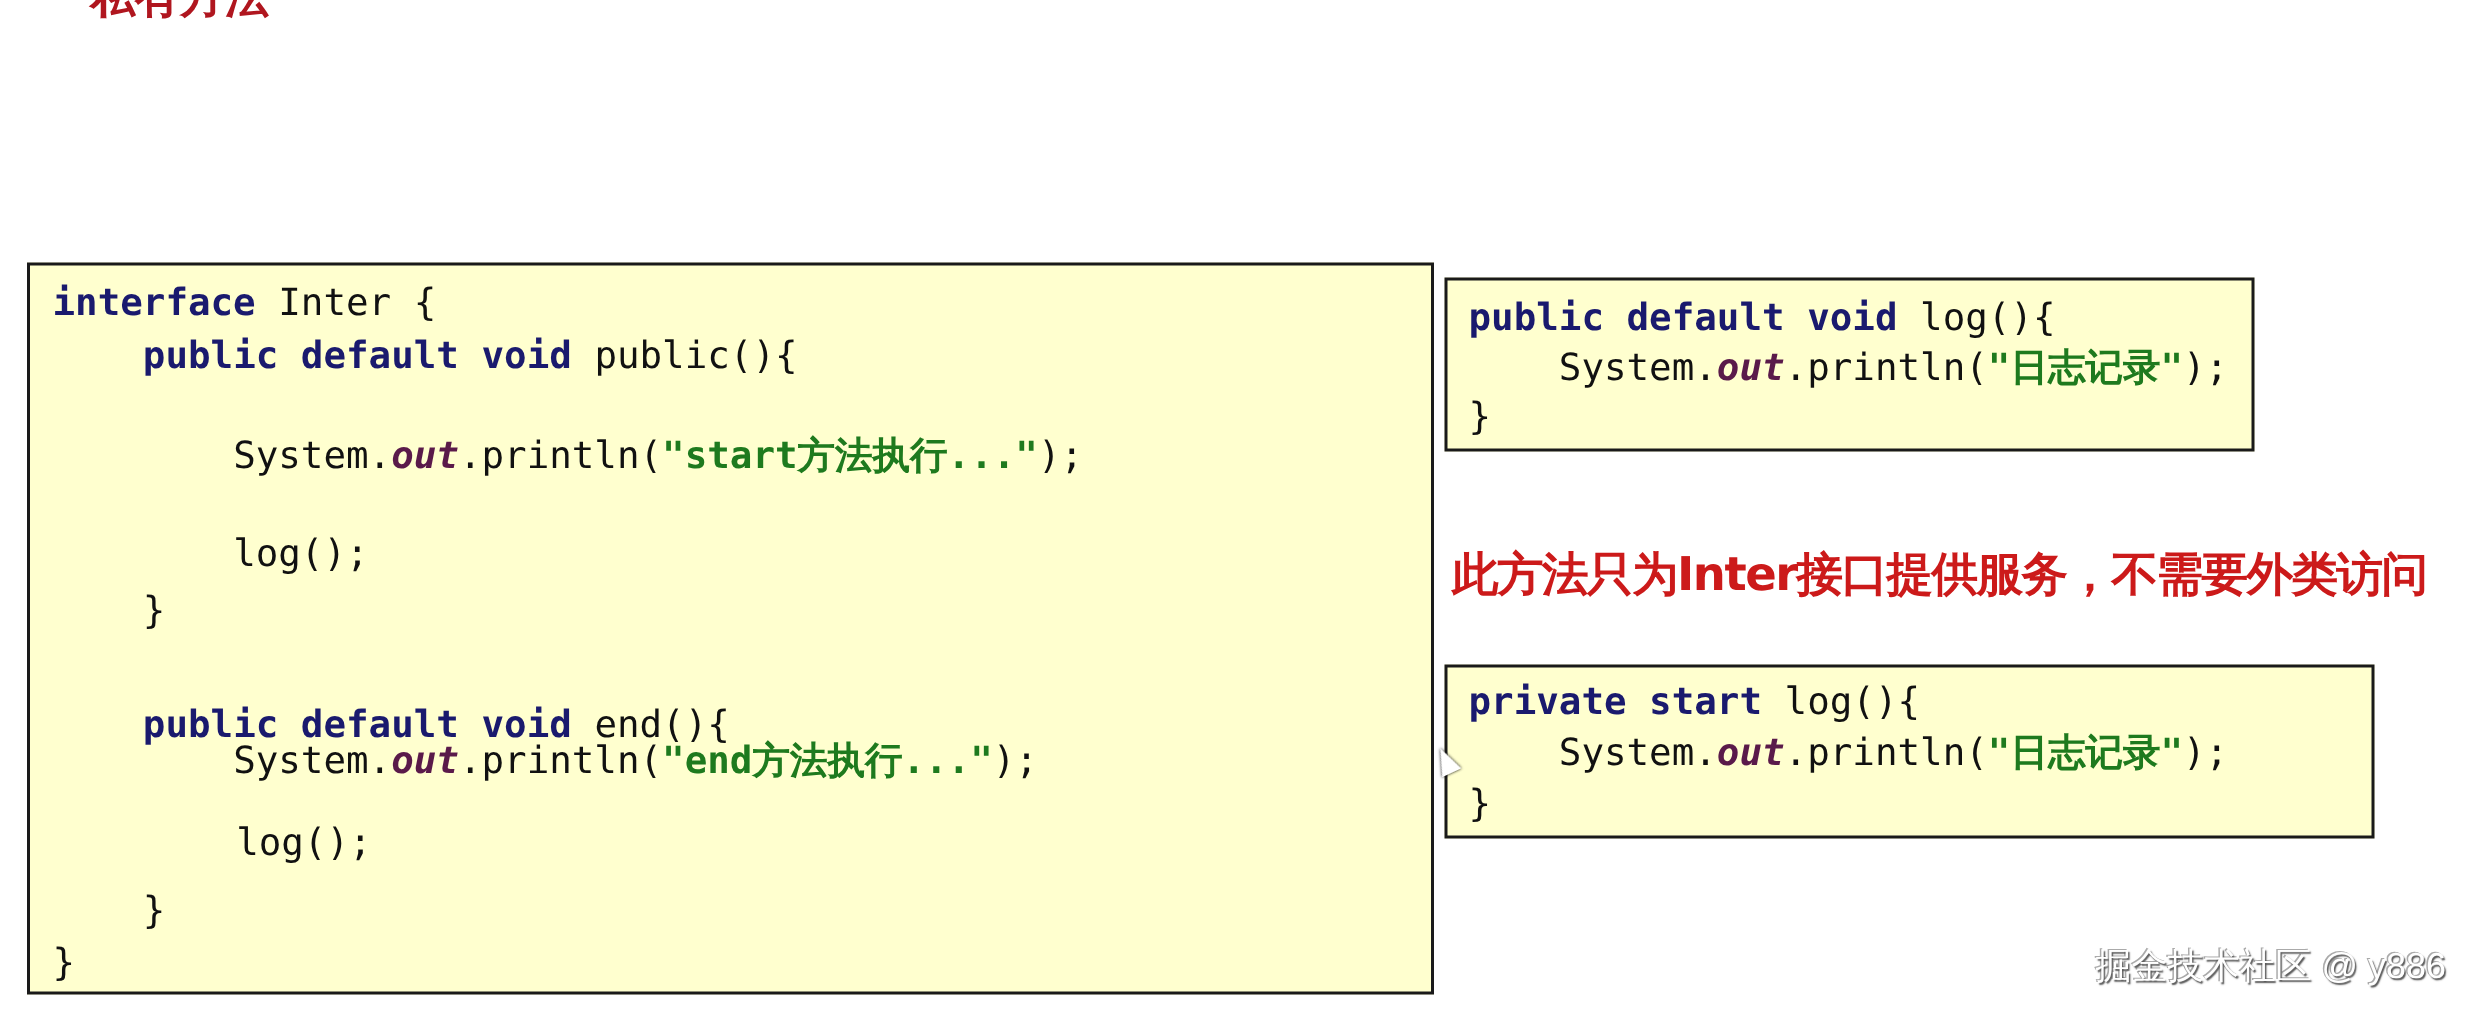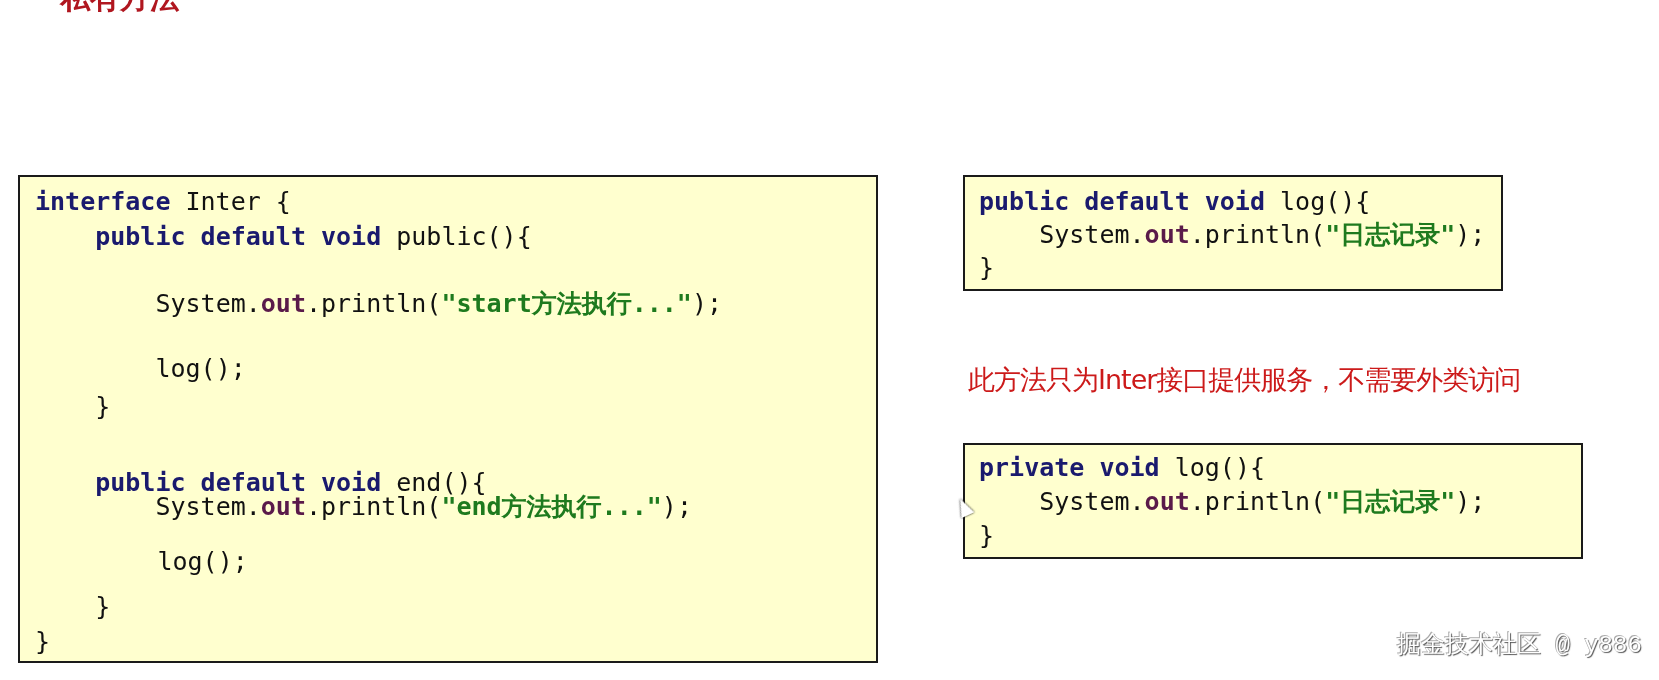--- a/index.html
+++ b/index.html
@@ -3,59 +3,59 @@
 <meta charset="utf-8">
 <style>
   html, body { margin:0; padding:0; }
   body { width:1659px; height:680px; background:#ffffff; position:relative; overflow:hidden;
          font-family:"DejaVu Sans Mono", "Liberation Mono", monospace; }
   .title { position:absolute; left:60px; top:-22px; font-family:"DejaVu Sans", sans-serif;
            font-weight:bold; font-size:30px; color:#b0161f; white-space:nowrap; }
   .box { position:absolute; background:#ffffcf; border:2px solid #1a1a1a; box-sizing:border-box; }
   .line { position:absolute; white-space:pre; font-size:25px; line-height:30px; color:#111; }
   .kw { color:#1a1a6e; font-weight:bold; }
-  .fld { color:#5a1a4a; font-weight:bold; }
+  .fld { color:#5a1a4a; font-weight:bold; font-style:italic; }
   .str { color:#1e7a1e; font-weight:bold; }
   .note { position:absolute; left:968px; top:362px; font-family:"DejaVu Sans", sans-serif;
-          font-weight:normal; font-size:27px; color:#cc1a1a; white-space:nowrap; letter-spacing:-1px; }
-  .wm { position:absolute; left:1397px; top:628px; font-family:Liberation Mono, monospace;
+          font-weight:bold; font-size:31px; color:#cc1a1a; white-space:nowrap; letter-spacing:-1px; }
+  .wm { position:absolute; left:1397px; top:628px; font-family:Liberation Sans, sans-serif;
         font-size:24px; color:#ffffff; white-space:nowrap;
         text-shadow: 1px 1px 1px #555, -1px -1px 0 #aaa; }
   .cursor { position:absolute; left:957px; top:498px; width:0; height:0;
             border-left:7px solid transparent; border-right:7px solid transparent;
             border-bottom:18px solid #ffffff; transform:rotate(-25deg);
             filter: drop-shadow(0 0 1px #000); }
 </style>
 </head>
 <body>
 
 <div class="title">私有方法</div>
 
-<div class="box" style="left:18px; top:175px; width:860px; height:488px;">
+<div class="box" style="left:18px; top:175px; width:938px; height:488px;">
   <div class="line" style="left:15px; top:10px;"><span class="kw">interface</span><span> Inter {</span></div>
   <div class="line" style="left:15px; top:45px;"><span>    </span><span class="kw">public default void</span><span> public(){</span></div>
   <div class="line" style="left:15px; top:112px;"><span>        </span><span>System.</span><span class="fld">out</span><span>.println(</span><span class="str">"start方法执行..."</span><span>);</span></div>
   <div class="line" style="left:15px; top:177px;"><span>        </span><span>log();</span></div>
   <div class="line" style="left:15px; top:215px;"><span>    </span><span>}</span></div>
   <div class="line" style="left:15px; top:280px;margin-top:11px;"><span>    </span><span class="kw">public default void</span><span> end(){</span></div>
   <div class="line" style="left:15px; top:315px;"><span>        </span><span>System.</span><span class="fld">out</span><span>.println(</span><span class="str">"end方法执行..."</span><span>);</span></div>
   <div class="line" style="left:17px; top:370px;"><span>        </span><span>log();</span></div>
   <div class="line" style="left:15px; top:415px;"><span>    </span><span>}</span></div>
   <div class="line" style="left:15px; top:450px;"><span></span><span>}</span></div>
 </div>
 
-<div class="box" style="left:963px; top:175px; width:540px; height:116px;">
+<div class="box" style="left:963px; top:185px; width:540px; height:116px;">
   <div class="line" style="left:14px; top:10px;"><span class="kw">public default void</span><span> log(){</span></div>
   <div class="line" style="left:14px; top:43px;"><span>    System.</span><span class="fld">out</span><span>.println(</span><span class="str">"日志记录"</span><span>);</span></div>
   <div class="line" style="left:14px; top:76px;">}</div>
 </div>
 
 <div class="note">此方法只为Inter接口提供服务，不需要外类访问</div>
 
 <div class="box" style="left:963px; top:443px; width:620px; height:116px;">
-  <div class="line" style="left:14px; top:8px;"><span class="kw">private void</span><span> log(){</span></div>
+  <div class="line" style="left:14px; top:8px;"><span class="kw">private start</span><span> log(){</span></div>
   <div class="line" style="left:14px; top:42px;"><span>    System.</span><span class="fld">out</span><span>.println(</span><span class="str">"日志记录"</span><span>);</span></div>
   <div class="line" style="left:14px; top:76px;">}</div>
 </div>
 
 <div class="cursor"></div>
 
 <div class="wm">掘金技术社区 @ y886</div>
 
 </body></html>

